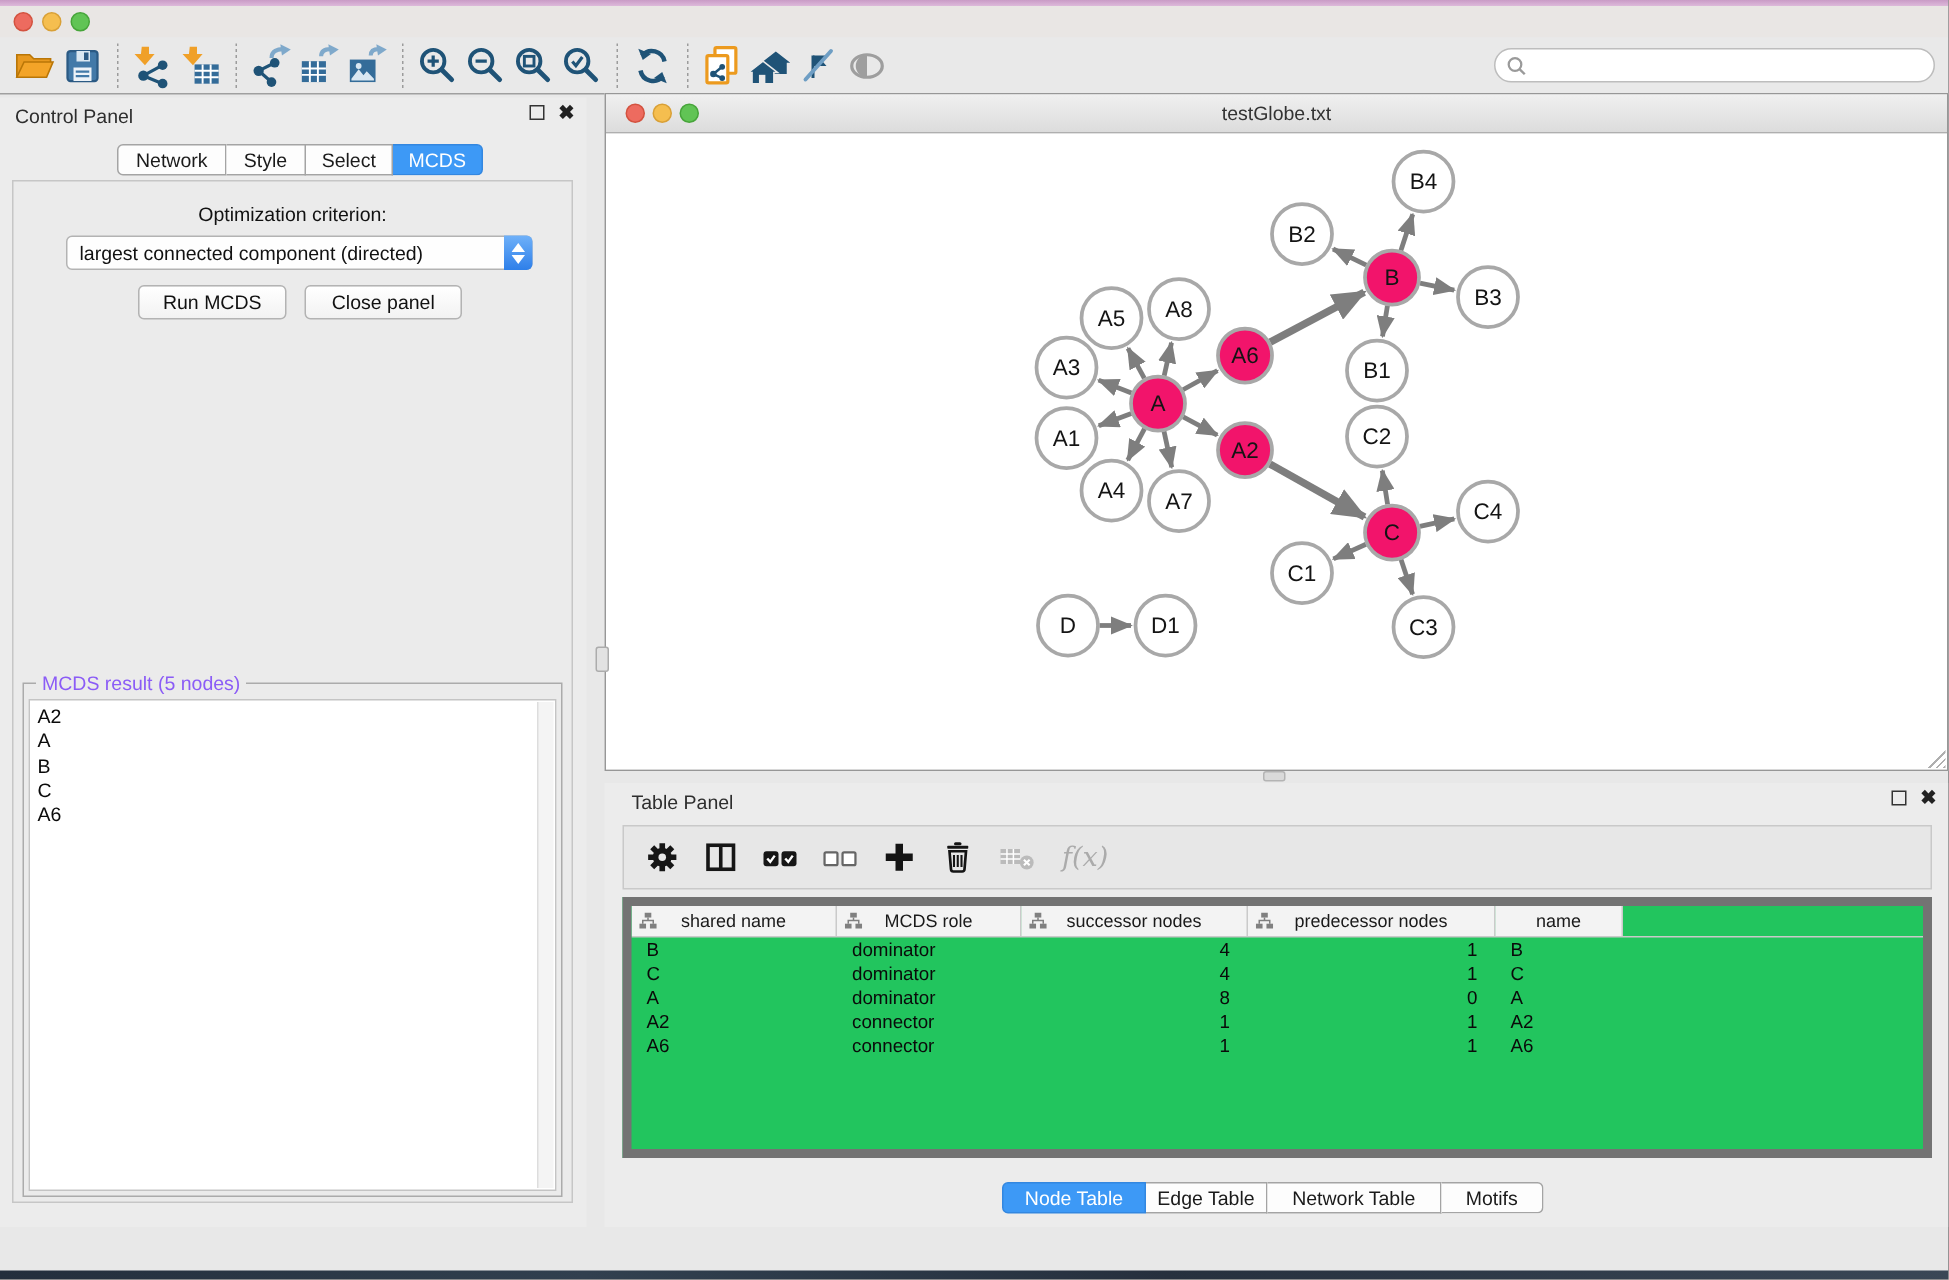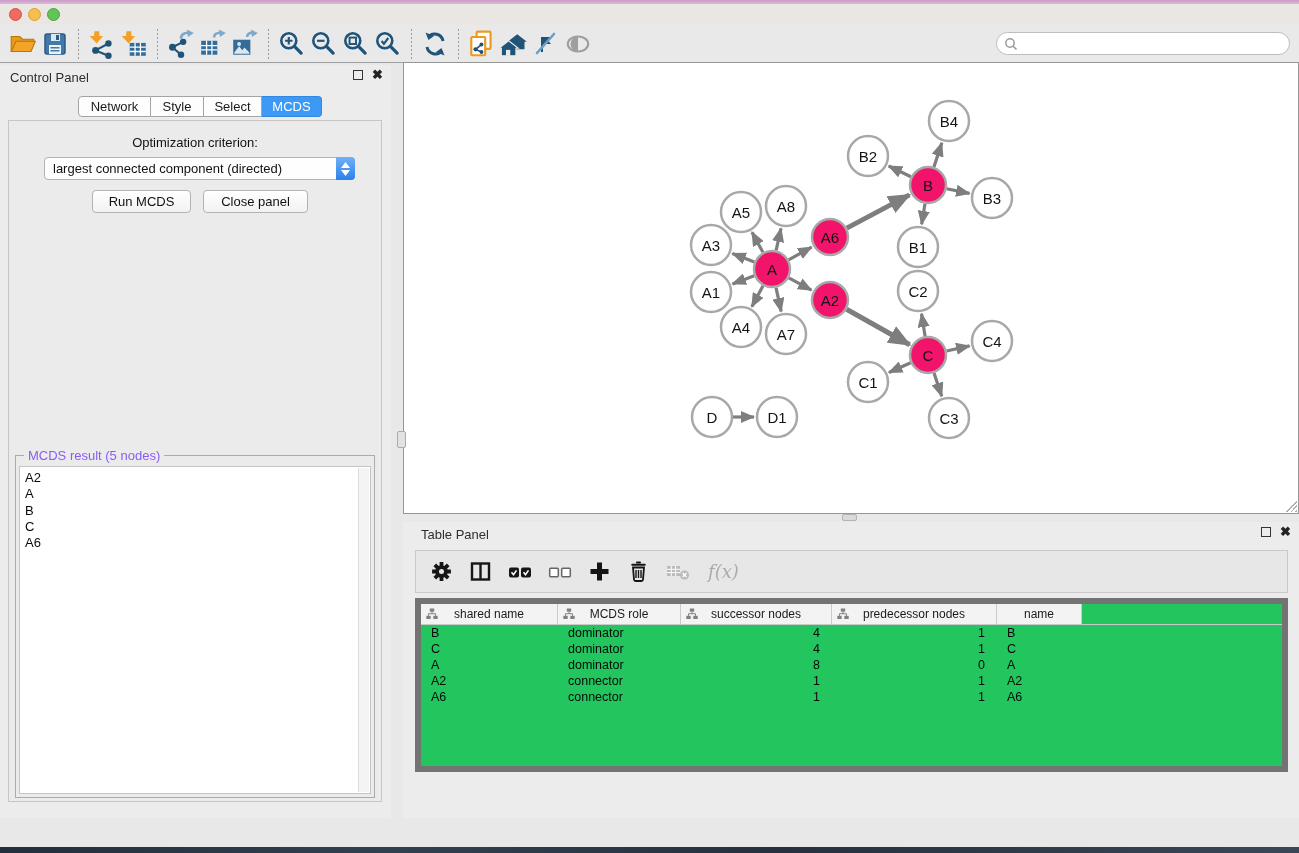--- a/index.html
+++ b/index.html
@@ -303,20 +303,28 @@
             <div class="result-item">A</div>
             <div class="result-item">B</div>
             <div class="result-item">C</div>
             <div class="result-item">A6</div>
           </div>
       </div>
     </div>
   </div>
 
   <div class="net-window">
+    <div class="net-titlebar">
+      <div class="lights">
+        <div class="light red"></div>
+        <div class="light yellow"></div>
+        <div class="light green"></div>
+      </div>
+      <div class="net-title">testGlobe.txt</div>
+    </div>
     <svg class="net-canvas" id="graph-svg" width="894" height="424">
         <rect x="0" y="0" width="894" height="424" fill="#FFFFFF"></rect>
         <defs>
           <marker id="arrow" markerWidth="4.6" markerHeight="3.8" refX="4.2" refY="1.9" orient="auto" markerUnits="strokeWidth">
             <path d="M0,0 L4.6,1.9 L0,3.8 Z" fill="#7E7E7E"></path>
           </marker>
         </defs>
         <line x1="358.9223330087103" y1="163.3088058547254" x2="347.98875477892966" y2="143.2051297548061" stroke="#7E7E7E" stroke-width="3.2" marker-end="url(#arrow)"></line>
         <line x1="372.1216786985545" y1="161.4524458565049" x2="377.0105994701709" y2="139.4523023842309" stroke="#7E7E7E" stroke-width="3.2" marker-end="url(#arrow)"></line>
         <line x1="350.3192469177497" y1="173.04363813157366" x2="328.40301688903986" y2="164.42085910388454" stroke="#7E7E7E" stroke-width="3.2" marker-end="url(#arrow)"></line>
@@ -526,16 +534,22 @@
           </div>
           <div class="tr">
             <div class="td left" style="width: 137px;">A6</div>
             <div class="td left" style="width: 123px;">connector</div>
             <div class="td right" style="width: 151px;">1</div>
             <div class="td right" style="width: 165px;">1</div>
             <div class="td left" style="width: 85px;">A6</div>
           </div>
         </div>
     </div>
+    <div class="seg-tabs tp-tabs" id="tp-tabs">
+        <div class="seg active" style="width: 96px;">Node Table</div>
+        <div class="seg" style="width: 81px;">Edge Table</div>
+        <div class="seg" style="width: 116px;">Network Table</div>
+        <div class="seg" style="width: 68px;">Motifs</div>
+      </div>
   </div>
 
   <div class="desktop-bottom"></div>
 </div>
 
 </body></html>

